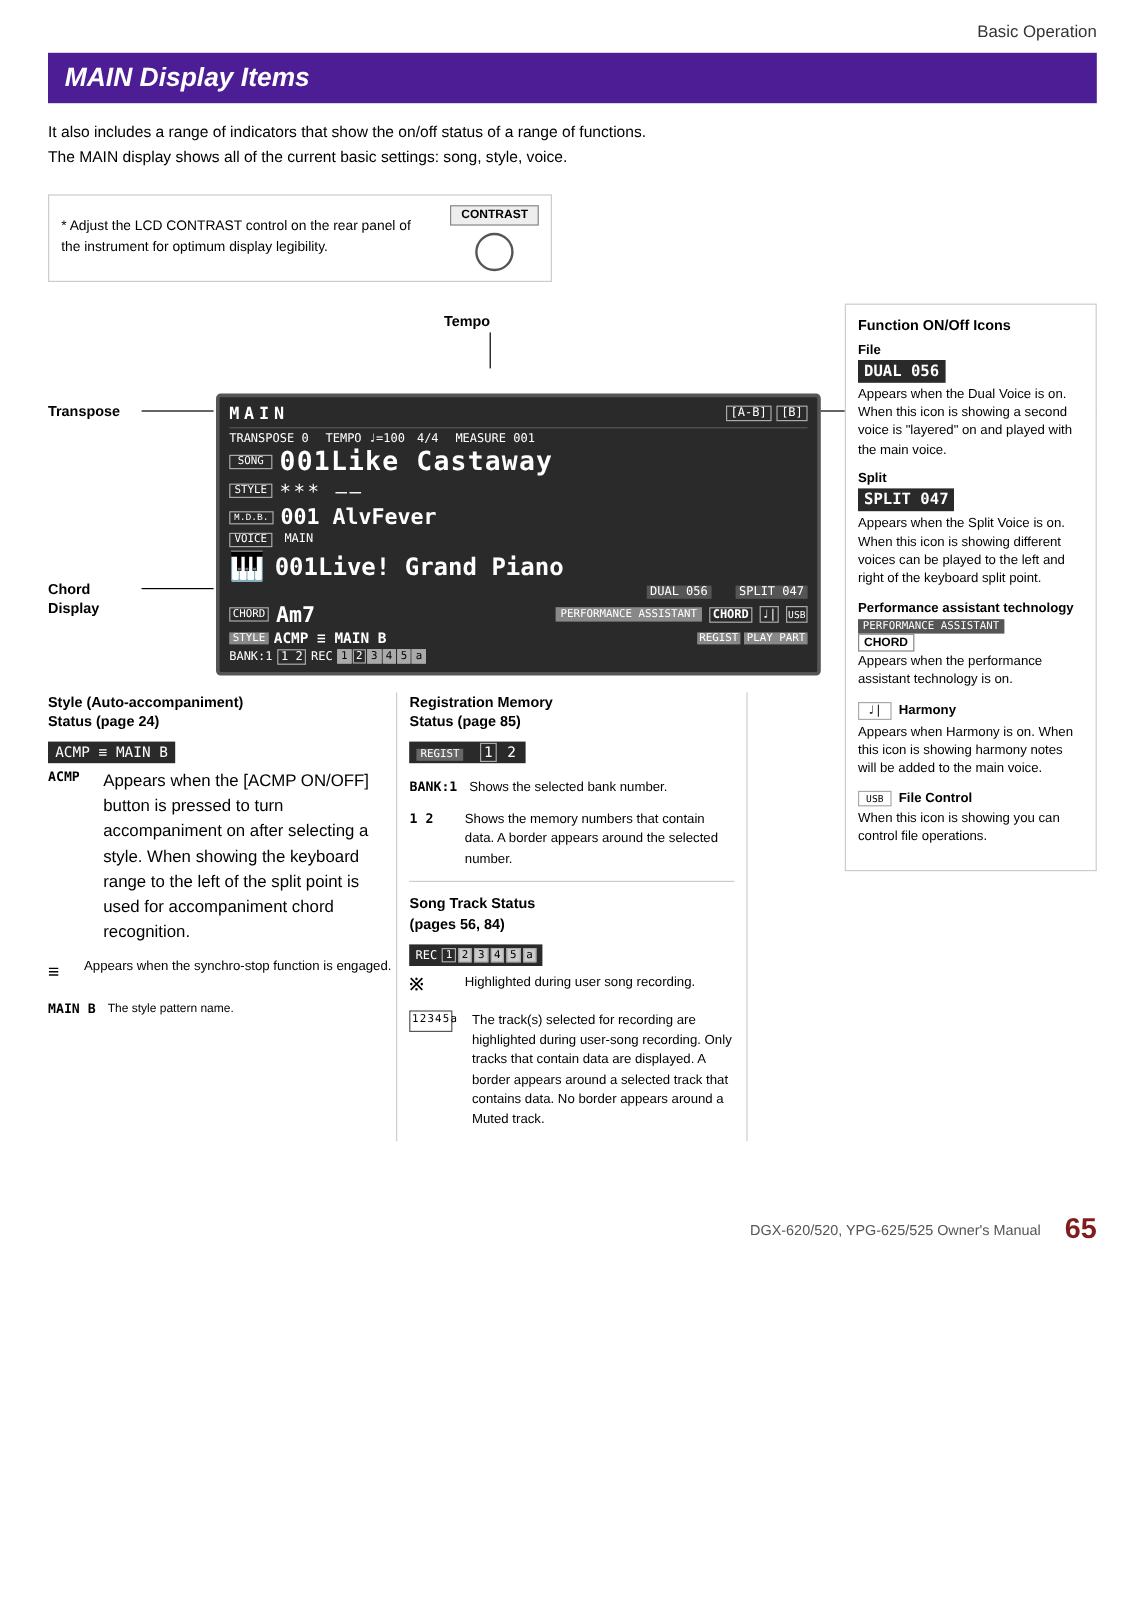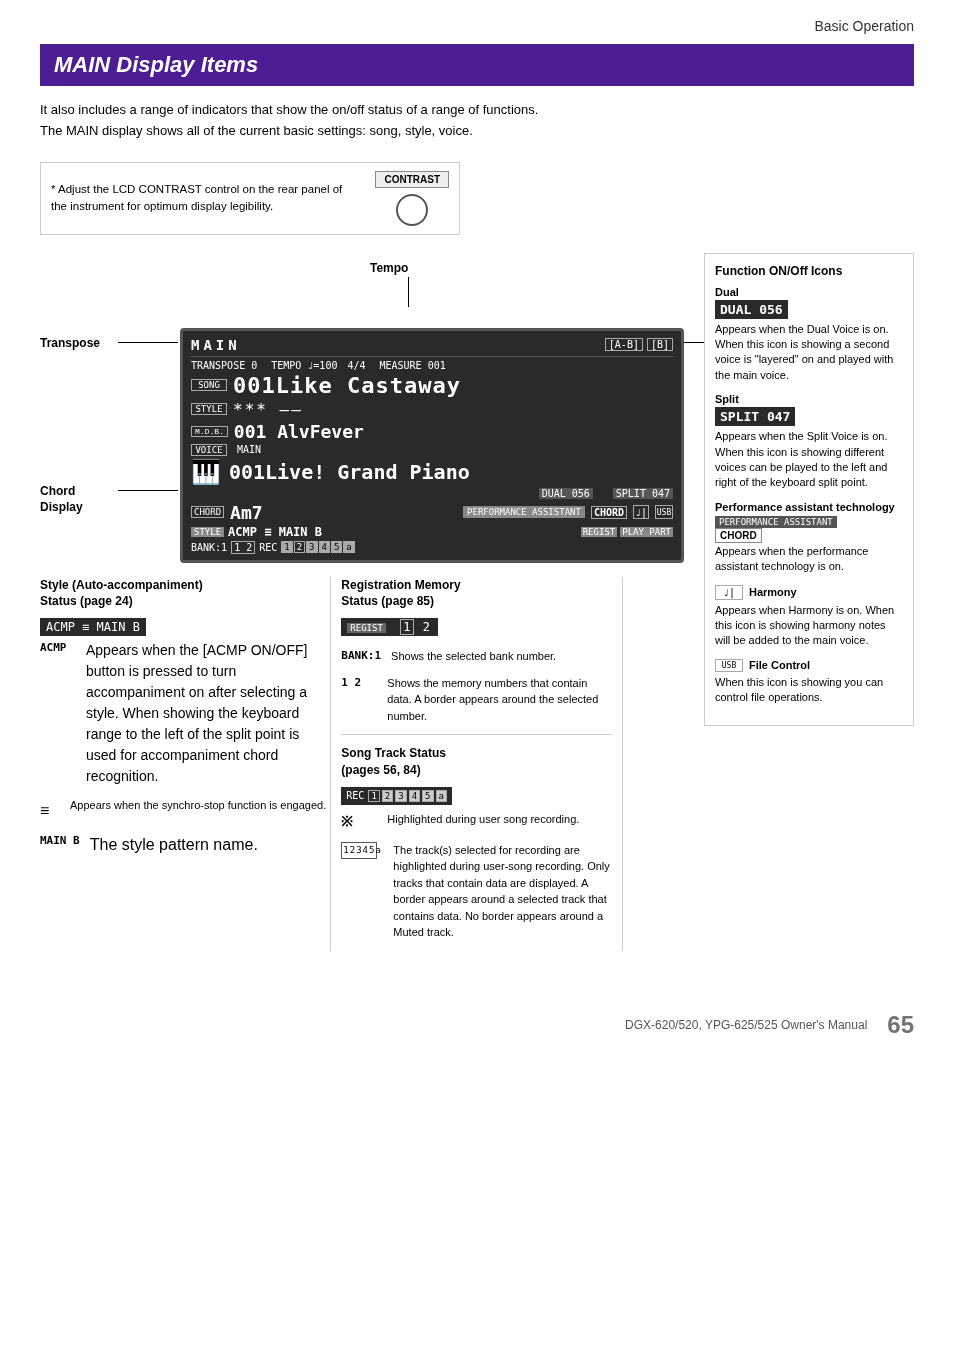--- a/index.html
+++ b/index.html
@@ -265,21 +265,21 @@
       justify-content: flex-end;
       align-items: center;
       padding: 20px 40px 10px 40px;
       font-size: 12px;
       color: #555;
       gap: 20px;
     }
     .page-num {
       font-size: 24px;
       font-weight: bold;
-      color: #737373;
+      color: #7f1d1d;
     }
     .main-diagram {
       position: relative;
       margin-bottom: 10px;
     }
     
     .three-col {
       display: grid;
       grid-template-columns: 1fr 1fr 1fr;
       gap: 0 0;
@@ -472,21 +472,21 @@
             </div>
           </div>
         </div>
       </div>
     </div>
 
     <div style="position:absolute; right:0; top:0; width:210px; border:1px solid #ccc; padding:10px; font-size:11px; background:#fff;">
       <div class="right-panel-title">Function ON/Off Icons</div>
 
       <div class="fn-section">
-        <div class="fn-label">Dual</div>
+        <div class="fn-label">File</div>
         <div class="fn-lcd">DUAL 056</div>
         <div class="fn-desc">Appears when the Dual Voice is on. When this icon is showing a second voice is "layered" on and played with the main voice.</div>
       </div>
 
       <div class="fn-section">
         <div class="fn-label">Split</div>
         <div class="fn-lcd">SPLIT 047</div>
         <div class="fn-desc">Appears when the Split Voice is on. When this icon is showing different voices can be played to the left and right of the keyboard split point.</div>
       </div>
 
@@ -533,21 +533,21 @@
         <div style="font-size:14px;line-height:1.5;">Appears when the [ACMP ON/OFF] button is pressed to turn accompaniment on after selecting a style. When showing the keyboard range to the left of the split point is used for accompaniment chord recognition.</div>
       </div>
       <div class="desc-row">
         <div class="desc-icon">
           <span style="font-size:16px;font-weight:bold;">≡</span>
         </div>
         <div style="font-size:11px;line-height:1.5;">Appears when the synchro-stop function is engaged.</div>
       </div>
       <div class="desc-row">
         <div class="desc-label">MAIN B</div>
-        <div style="font-size:16px;line-height:1.5;">The style pattern name.</div>
+        <div style="font-size:10px;line-height:1.5;">The style pattern name.</div>
       </div>
     </div>
 
     <div class="reg-mem-section col-divider-right">
       <div class="subsection-title" style="white-space:pre-line;">Registration Memory
 Status (page 85)</div>
       <div style="margin-bottom:8px;">
         <div class="mini-lcd">
           <span style="background:#666;padding:0 3px;font-size:9px;">REGIST</span>
           &nbsp;<span style="border:1px solid #aaa;padding:0 2px;">1</span>

